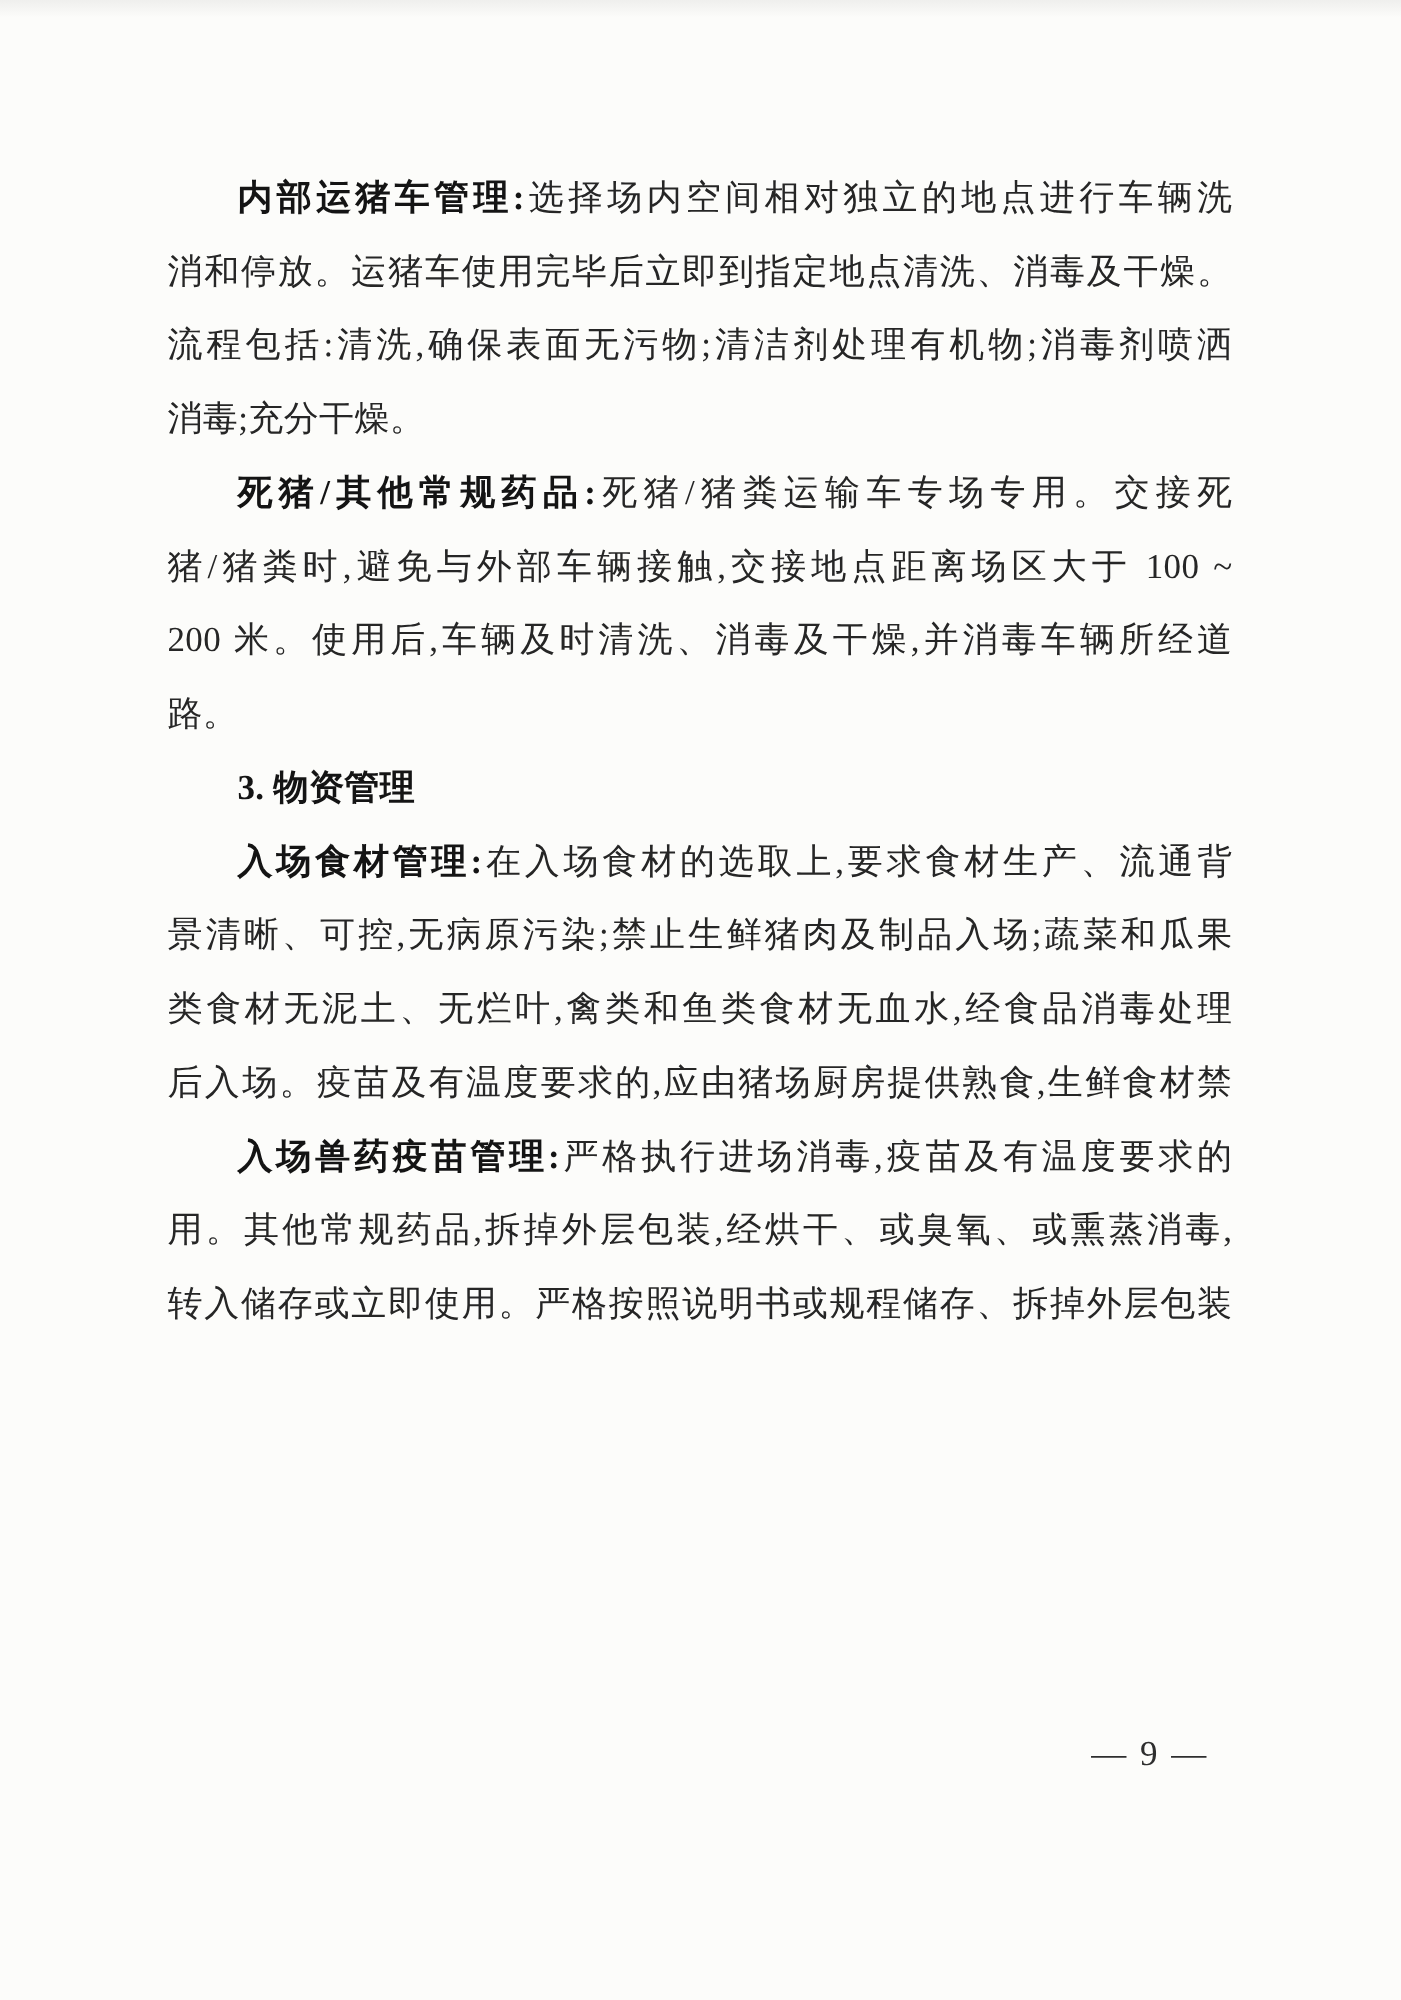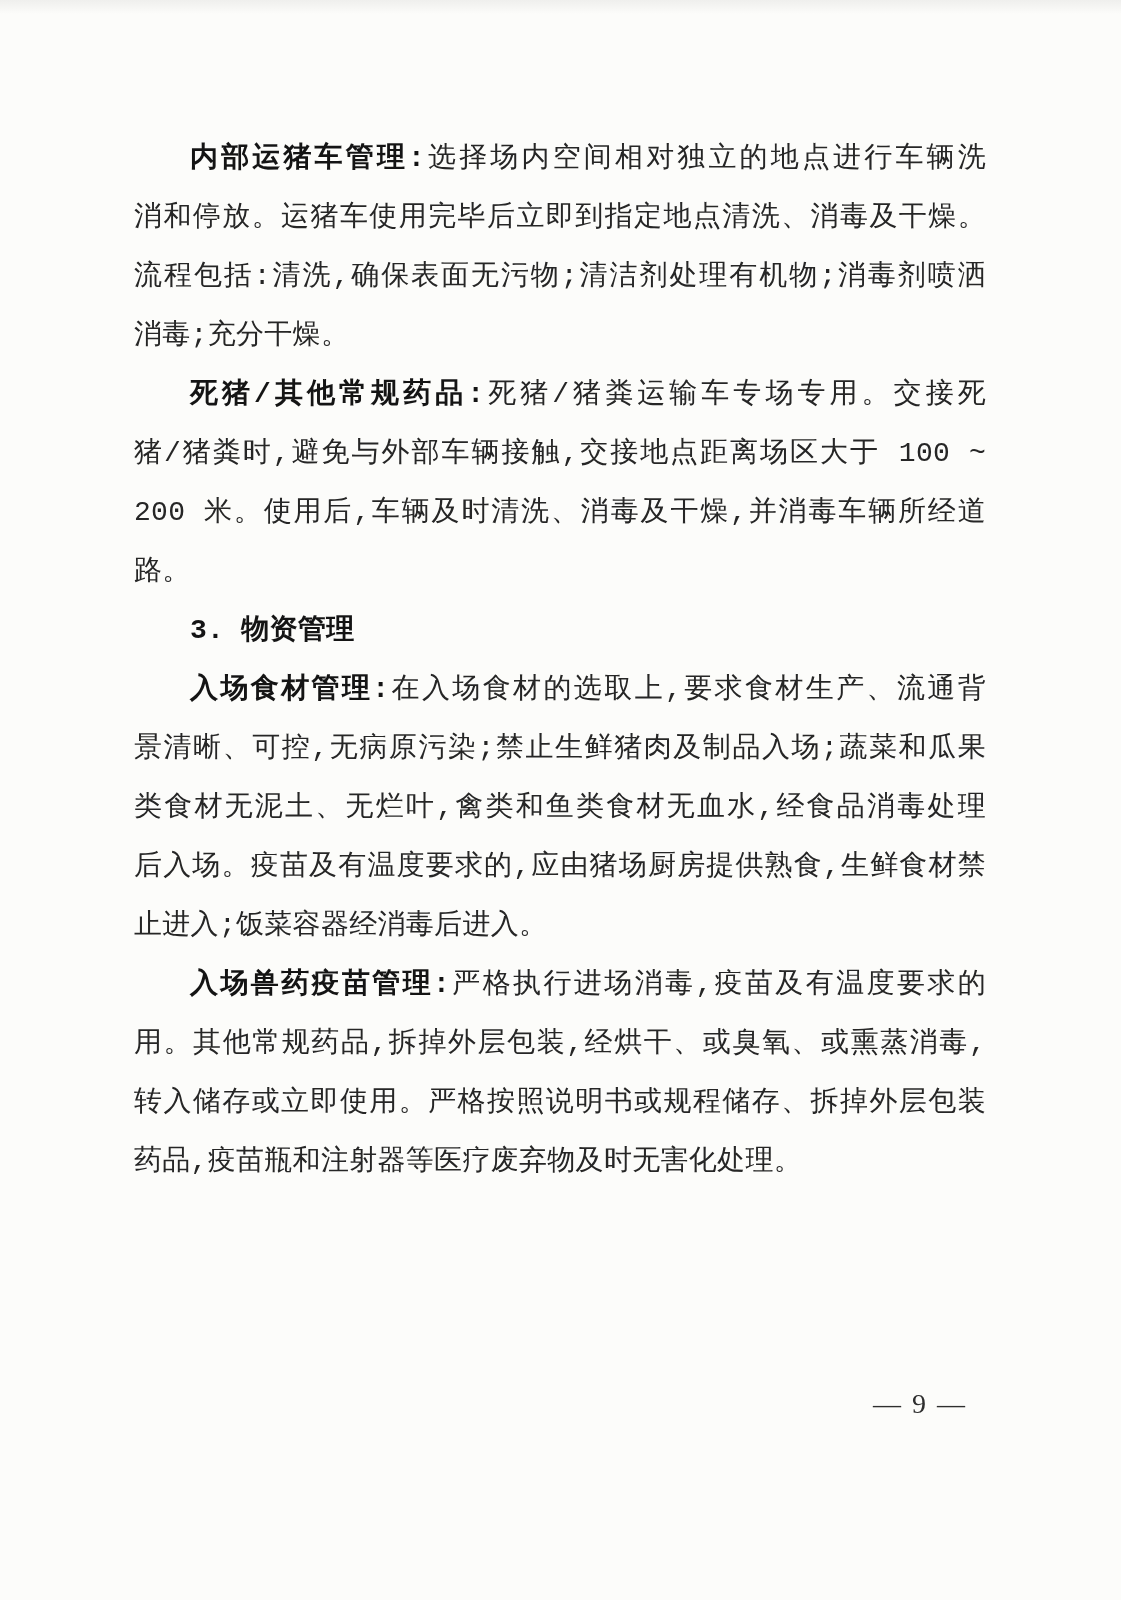--- a/index.html
+++ b/index.html
@@ -28,21 +28,20 @@
   }
   .content {
     position: absolute;
     left: 134px;
     top: 129px;
     width: 852px;
   }
   .para {
     margin: 0;
     padding: 0;
-    font-family: Liberation Mono, monospace;
   }
   .line {
     font-size: 28px;
     line-height: 59px;
     height: 59px;
     text-align: justify;
     text-align-last: justify;
     letter-spacing: 0.3px;
     white-space: normal;
     overflow: hidden;
@@ -91,23 +90,21 @@
         <div class="line last">路。</div>
       </div>
       <div class="para heading">
         <div class="line first last"><span class="lead">3. 物资管理</span></div>
       </div>
       <div class="para">
         <div class="line first"><span class="lead">入场食材管理:</span>在入场食材的选取上,要求食材生产、流通背</div>
         <div class="line">景清晰、可控,无病原污染;禁止生鲜猪肉及制品入场;蔬菜和瓜果</div>
         <div class="line">类食材无泥土、无烂叶,禽类和鱼类食材无血水,经食品消毒处理</div>
         <div class="line">后入场。疫苗及有温度要求的,应由猪场厨房提供熟食,生鲜食材禁</div>
-        <div class="line last">止进入;饭菜容器经消毒后进入。</div>
       </div>
       <div class="para">
         <div class="line first"><span class="lead">入场兽药疫苗管理:</span>严格执行进场消毒,疫苗及有温度要求的</div>
         <div class="line">用。其他常规药品,拆掉外层包装,经烘干、或臭氧、或熏蒸消毒,</div>
         <div class="line">转入储存或立即使用。严格按照说明书或规程储存、拆掉外层包装</div>
-        <div class="line last">药品,疫苗瓶和注射器等医疗废弃物及时无害化处理。</div>
       </div>
     </div>
   <div class="page-number">— 9 —</div>
 </div>
 
 </body></html>

